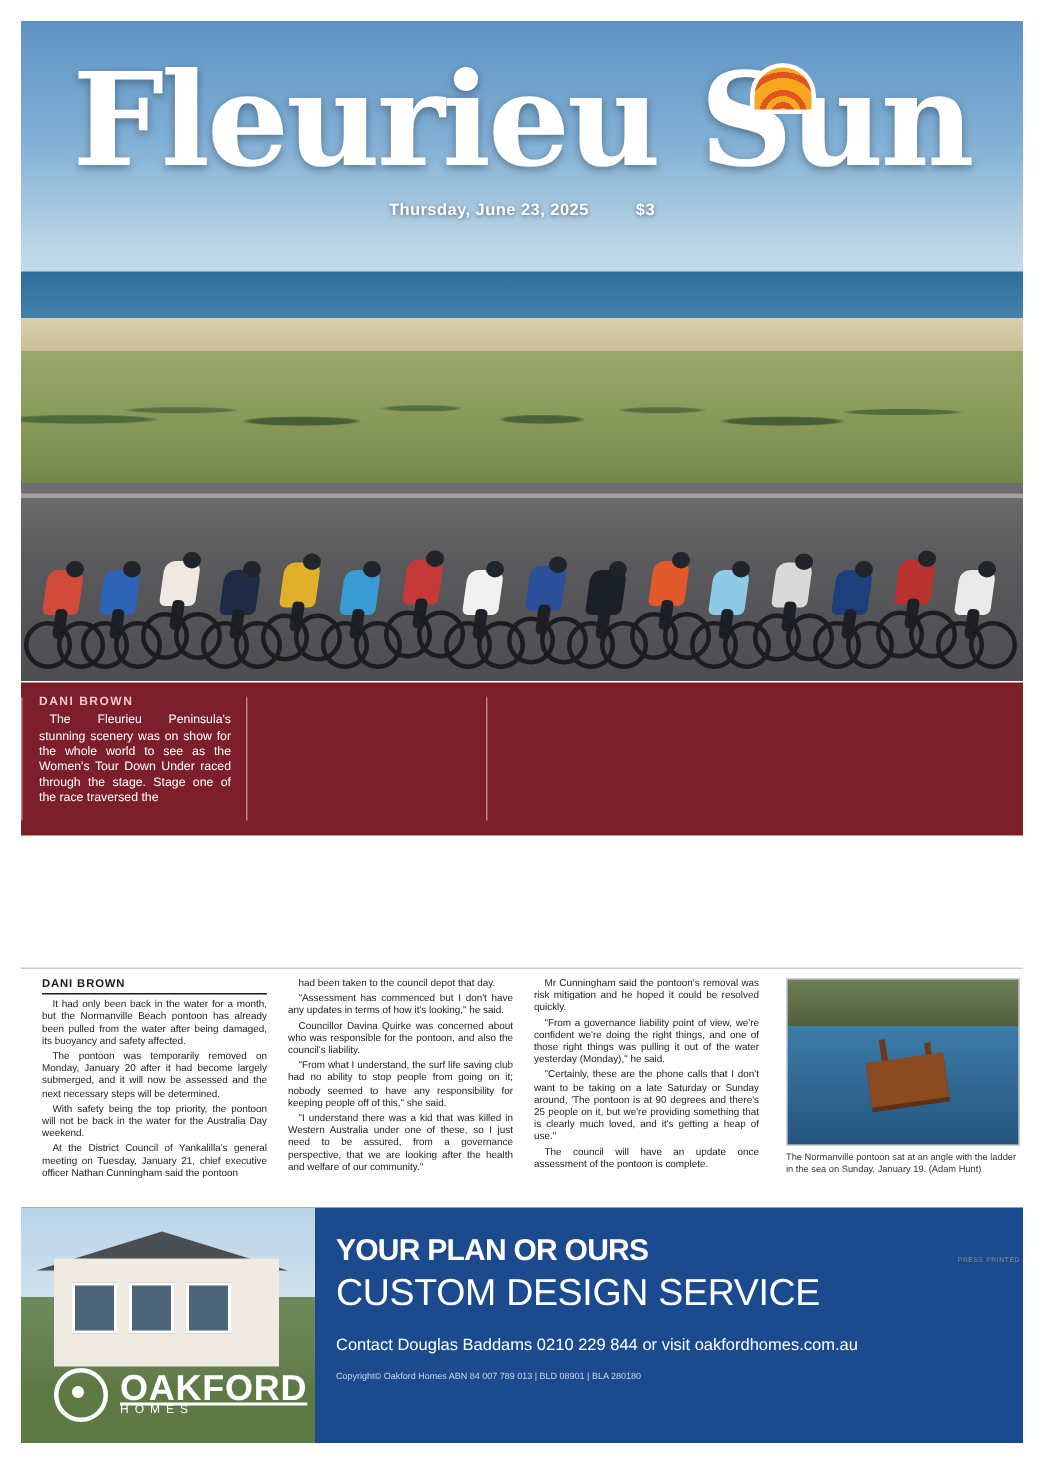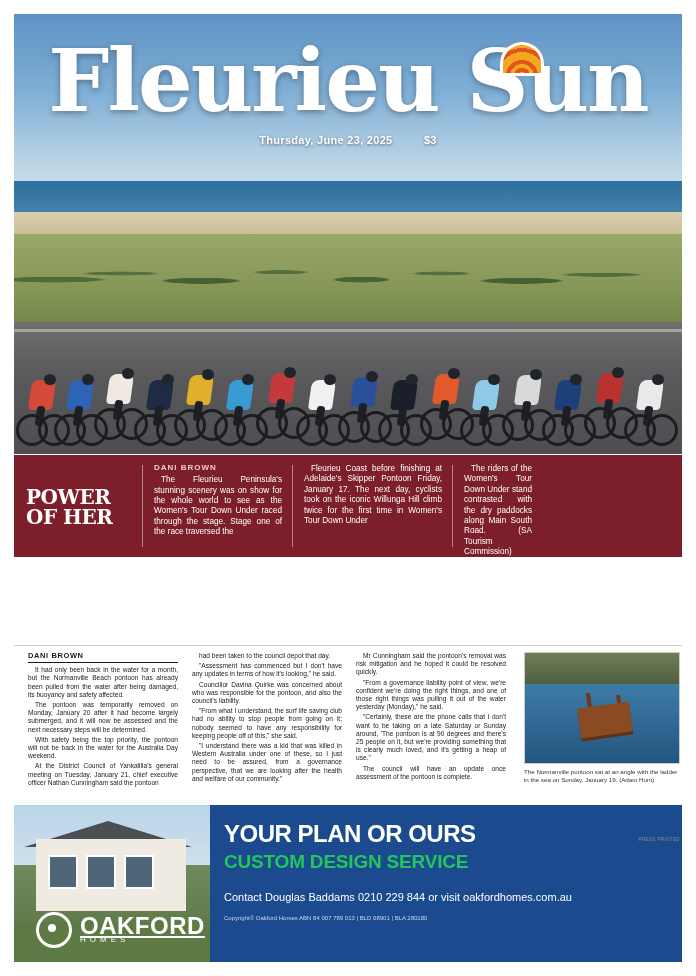--- a/index.html
+++ b/index.html
@@ -173,24 +173,24 @@
   }
   .adphoto .roof{
     position:absolute;left:10px;top:16px;width:0;height:0;
     border-left:84px solid transparent;border-right:84px solid transparent;border-bottom:26px solid #4a4f54;
   }
   .adphoto .win{position:absolute;top:50px;width:26px;height:30px;background:#4e6678;border:2px solid #fff;}
   .adphoto .w1{left:34px;} .adphoto .w2{left:72px;} .adphoto .w3{left:110px;}
   .adphoto .lawn{position:absolute;left:0;bottom:0;width:100%;height:40px;background:#5d7a44;}
   .adtext{position:absolute;left:210px;top:14px;width:448px;color:#fff;}
   .ad h2{
-    margin:0;font-size:24px;line-height:30px;font-weight:bold;letter-spacing:-.5px;color:#ffffff;
+    margin:0;font-size:20px;line-height:30px;font-weight:bold;letter-spacing:-.5px;color:#ffffff;
   }
   .ad h3{
-    margin:2px 0 0 0;font-size:19px;line-height:22px;font-weight:bold;color:#22c55e;letter-spacing:-.2px;
+    margin:2px 0 0 0;font-size:25px;line-height:22px;font-weight:normal;color:#ffffff;letter-spacing:-.2px;
   }
   .ad .contact{margin-top:16px;font-size:11px;line-height:16px;color:#ffffff;}
   .ad .fineprint{margin-top:10px;font-size:6px;color:#c9d8ec;}
   .logo{
     position:absolute;left:22px;bottom:12px;width:170px;height:40px;color:#fff;display:flex;align-items:center;
   }
   .logo .ring{
     width:30px;height:30px;border:3px solid #fff;border-radius:50%;position:relative;margin-right:8px;
   }
   .logo .ring:after{content:"";position:absolute;left:9px;top:9px;width:8px;height:8px;background:#fff;border-radius:50%;}
@@ -335,38 +335,30 @@
         <div class="sunmark"></div>
       </div>
     </div>
     <div class="dateline">
       <span>Thursday, June 23, 2025</span>
       <span class="price">$3</span>
     </div>
   </div>
 
   <div class="strip">
-    <div class="col powerof">
-      <div>
-        <div class="big">POWER</div>
-        <div class="big">OF HER</div>
-      </div>
-    </div>
     <div class="col c2">
       <div class="rule"></div>
       <div class="byline">DANI BROWN</div>
       <p>The Fleurieu Peninsula's stunning scenery was on show for the whole world to see as the Women's Tour Down Under raced through the stage. Stage one of the race traversed the</p>
     </div>
     <div class="col c3">
       <div class="rule"></div>
-      <p>Fleurieu Coast before finishing at Adelaide's Skipper Pontoon Friday, January 17. The next day, cyclists took on the iconic Willunga Hill climb twice for the first time in Women's Tour Down Under</p>
     </div>
     <div class="col c5">
       <div class="rule"></div>
-      <p>The riders of the Women's Tour Down Under stand contrasted with the dry paddocks along Main South Road. (SA Tourism Commission)</p>
     </div>
   </div>
 
   <div class="hrule"></div>
 
   <div class="story">
     <div class="col c-a">
       <span class="author">DANI BROWN</span>
       <p class="first">It had only been back in the water for a month, but the Normanville Beach pontoon has already been pulled from the water after being damaged, its buoyancy and safety affected.</p>
       <p>The pontoon was temporarily removed on Monday, January 20 after it had become largely submerged, and it will now be assessed and the next necessary steps will be determined.</p>

